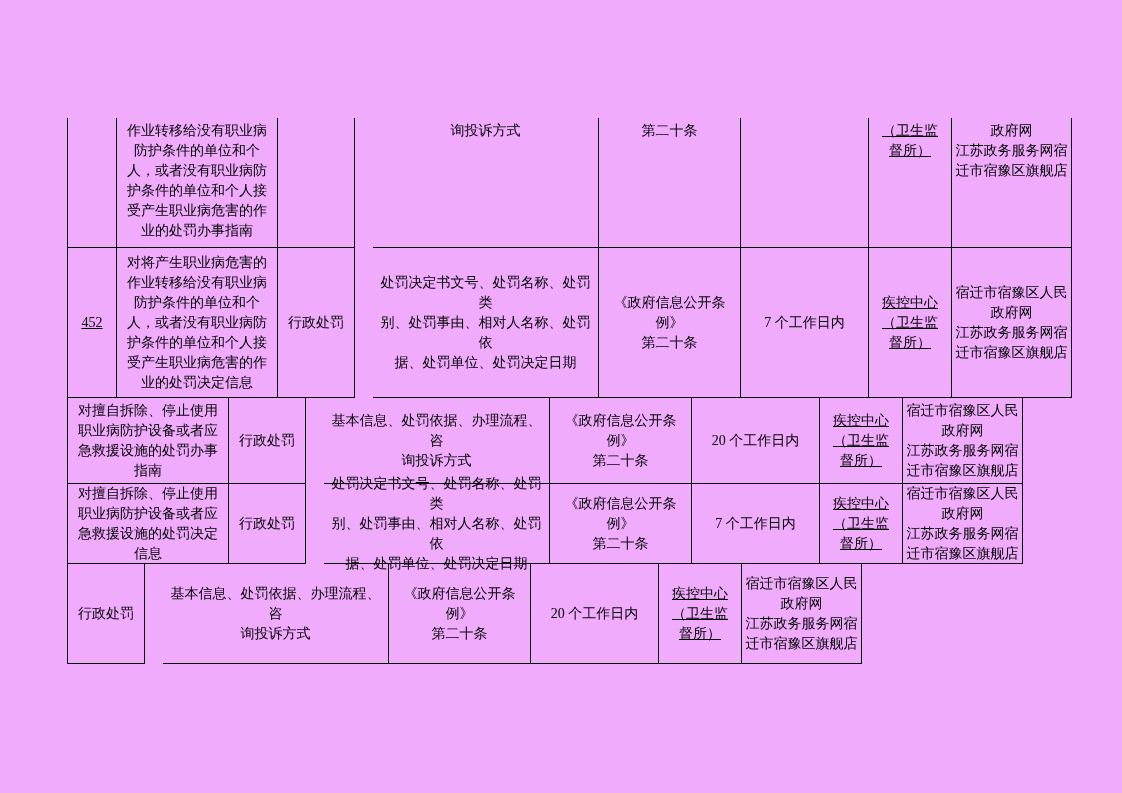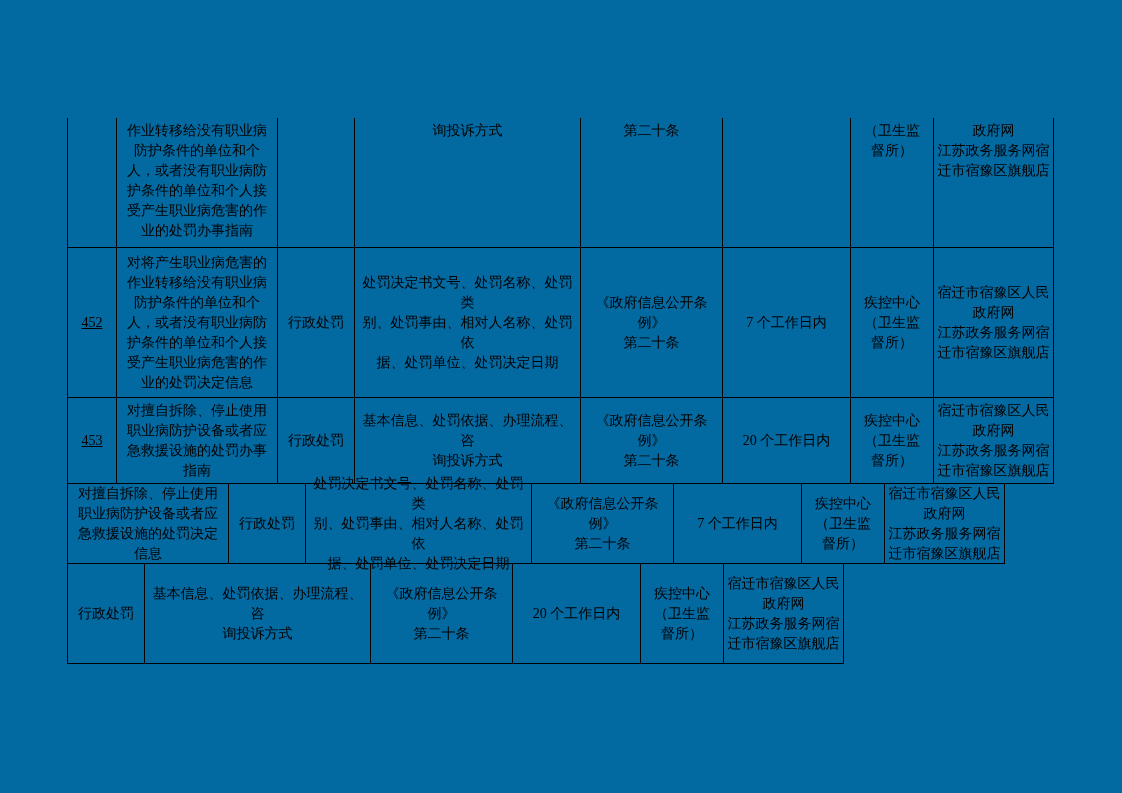--- a/index.html
+++ b/index.html
@@ -1,44 +1,44 @@
 <!DOCTYPE html>
 <html><head>
 <meta charset="utf-8">
 <style>
   html,body{margin:0;padding:0;}
   body{
     width:1122px;height:793px;background:#ffffff;
     font-family:"Liberation Serif","DejaVu Serif",serif;
     color:#000000;
   }
-  .page{position:relative;width:1122px;height:793px;background:#0369a1;overflow:hidden;}
+  .page{position:relative;width:1122px;height:793px;background:#f0abfc;overflow:hidden;}
   .doc-table{
     position:absolute;left:67px;top:118px;
     border-left:1.5px solid #000;
   }
   .tr{display:flex;}
   .td{
     box-sizing:border-box;
     border-right:1.5px solid #000;
     border-bottom:1.5px solid #000;
     display:flex;align-items:center;justify-content:center;
     text-align:center;
     white-space:pre-line;
     font-size:14px;line-height:20px;
     padding:0 2px;
   }
   
   .c0{width:49px;text-decoration:underline;}
   .c1{width:161px;}
   .c2{width:77px;}
-  .c3{width:226px;}
+  .c3{width:226px;margin-left:18px;}
   .c4{width:142px;}
   .c5{width:128px;}
-  .c6{width:83px;}
+  .c6{width:83px;text-decoration:underline;}
   .c7{width:120px;}
   
   .r0 .td{height:130px;}
   .r1 .td{height:150px;}
   .r2 .td{height:86px;}
   .r3 .td{height:80px;}
   .r4 .td{height:100px;}
   
   .r0 .td{align-items:flex-start;padding-top:3px;border-top:none;}
 </style>
@@ -86,21 +86,20 @@
       <div class="td c6">疾控中心
 （卫生监
 督所）</div>
       <div class="td c7">宿迁市宿豫区人民
 政府网
 江苏政务服务网宿
 迁市宿豫区旗舰店</div>
     </div>
 
     <div class="tr r2">
-      <div class="td c0">453</div>
       <div class="td c1">对擅自拆除、停止使用
 职业病防护设备或者应
 急救援设施的处罚办事
 指南</div>
       <div class="td c2">行政处罚</div>
       <div class="td c3">基本信息、处罚依据、办理流程、咨
 询投诉方式</div>
       <div class="td c4">《政府信息公开条例》
 第二十条</div>
       <div class="td c5">20 个工作日内</div>

